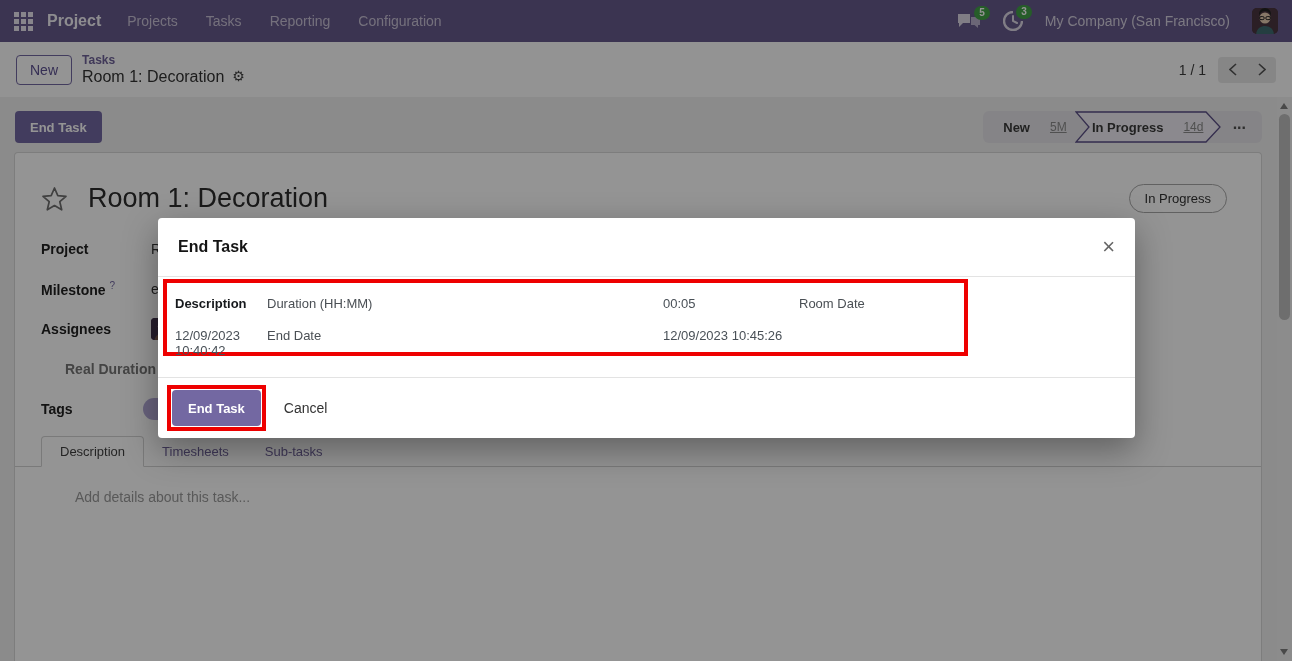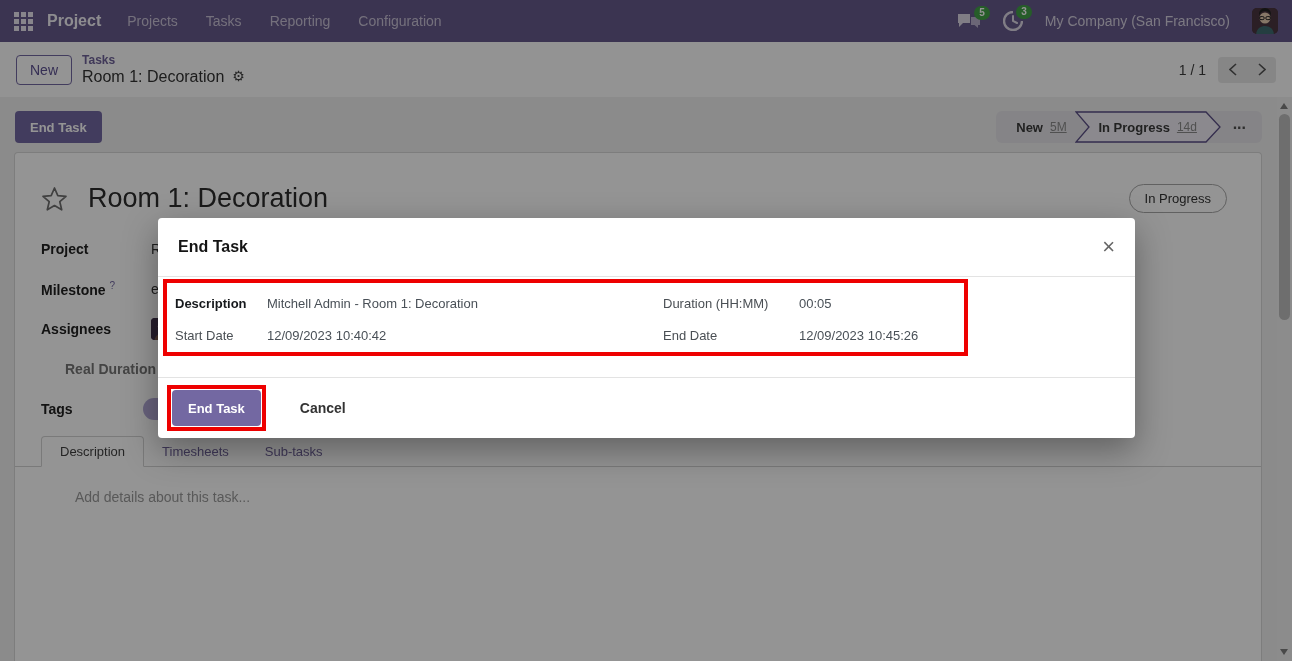--- a/index.html
+++ b/index.html
@@ -54,21 +54,21 @@
     background:#7368a2; color:#fff; border:none; border-radius:4px;
     font-size:13px; font-weight:700; font-family:inherit; cursor:pointer;
   }
   .sb-end-task { position:absolute; left:15px; top:111px; height:32px; padding:0 15px; z-index:1; }
   .stages {
     position:absolute; top:111px; right:30px; height:32px; background:#e5e4e8;
     border-radius:6px; display:flex; align-items:stretch; z-index:1;
   }
   .stage-plain { display:flex; align-items:center; padding:0 16px 0 20px; cursor:pointer; }
   .stage-label { font-size:13px; font-weight:700; color:#3a3a3a; }
-  .stage-days { font-size:12px; color:#8a8a8a; margin-left:7px;text-decoration:underline; }
+  .stage-days { font-size:12px; color:#8a8a8a; margin-left:20px;text-decoration:underline; }
   .stage-arrow {
     position:relative; width:146px; display:flex; align-items:center; justify-content:center;
     margin-left:-8px; cursor:pointer;
   }
   .stage-arrow svg.arrow-bg { position:absolute; inset:0; width:100%; height:100%; }
   .stage-arrow .stage-label, .stage-arrow .stage-days { position:relative; }
   .stage-more { display:flex; align-items:center; padding:0 16px 6px 12px; font-weight:700; color:#4f4f4f; cursor:pointer; }
 
   
   .sheet {
@@ -129,21 +129,21 @@
   .mgrid {
     display:grid; grid-template-columns:92px 396px 136px 1fr;
     padding:13px 0 0 8px; row-gap:17px; font-size:13px; align-items:start;
   }
   .mlabel { color:#4a4f54; }
   .mlabel.bold { font-weight:700; color:#16191c; }
   .mvalue { color:#495057; cursor:text; }
   .modal-footer { flex:0 0 61px; border-top:1px solid #e3e3e3; display:flex; align-items:center; padding-left:9px; }
   .btn-highlight { padding:1px; display:inline-flex; }
   .confirm-btn { height:36px; padding:0 16px; }
-  .btn-cancel { margin-left:28px; background:none; border:none; font-size:14px; font-weight:700; color:#333; font-family:inherit; cursor:pointer; }
+  .btn-cancel { margin-left:12px; background:none; border:none; font-size:14px; font-weight:400; color:#333; font-family:inherit; cursor:pointer; }
 </style>
 </head>
 <body>
 
 <div>
 
   <header class="navbar">
     <div class="nav-left">
       <button class="apps-btn">
         <svg width="19" height="19" viewBox="0 0 19 19">
@@ -299,24 +299,23 @@
 
   <div class="modal">
     <div class="modal-header">
       <h2 class="modal-title">End Task</h2>
       <button class="modal-close">×</button>
     </div>
     <div class="modal-body">
       <div class="highlight-box body-highlight">
         <div class="mgrid">
           <span class="mlabel bold">Description</span>
-          <span class="mvalue">Mitchell Admin - Room 1: Decoration</span>
           <span class="mlabel">Duration (HH:MM)</span>
           <span class="mvalue">00:05</span>
-          <span class="mlabel">Start Date</span>
+          <span class="mlabel">Room Date</span>
           <span class="mvalue">12/09/2023 10:40:42</span>
           <span class="mlabel">End Date</span>
           <span class="mvalue">12/09/2023 10:45:26</span>
         </div>
       </div>
     </div>
     <div class="modal-footer">
       <div class="highlight-box btn-highlight">
         <button class="btn-primary confirm-btn">End Task</button>
       </div>

